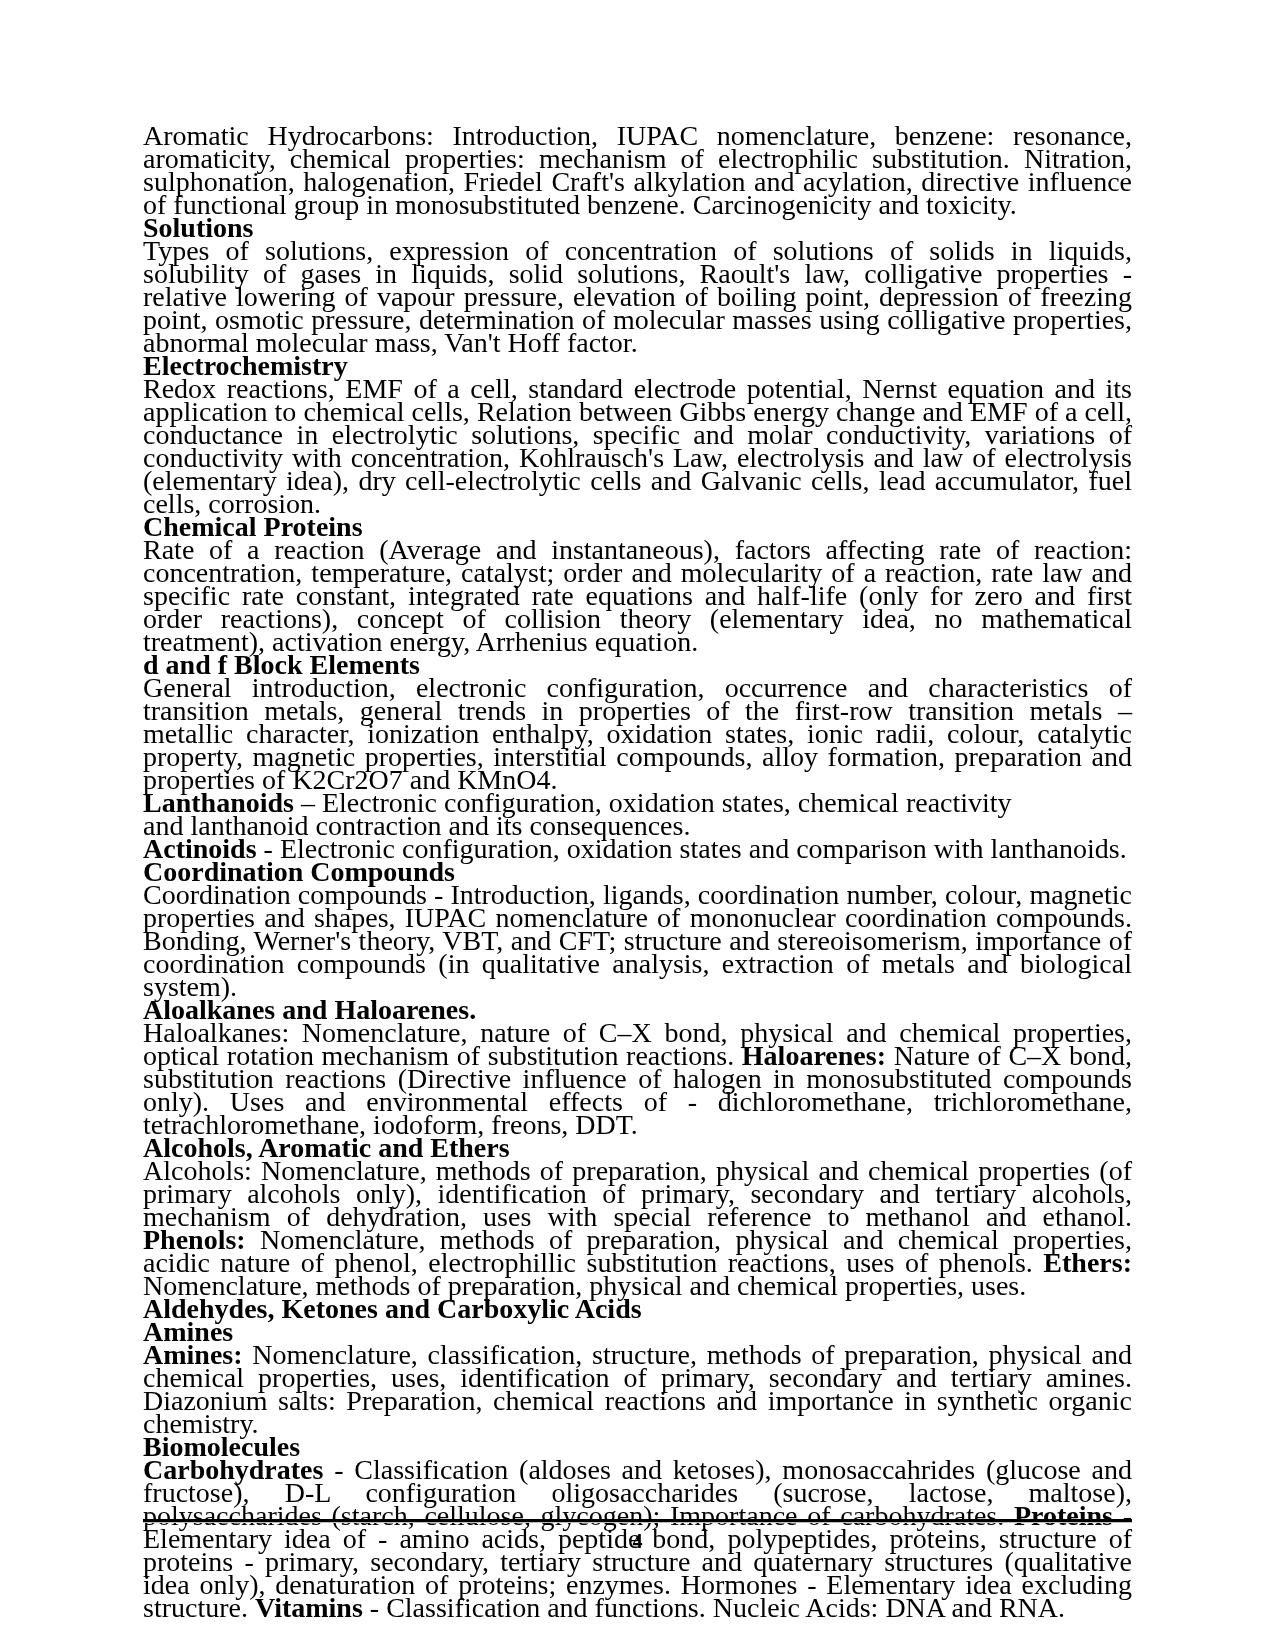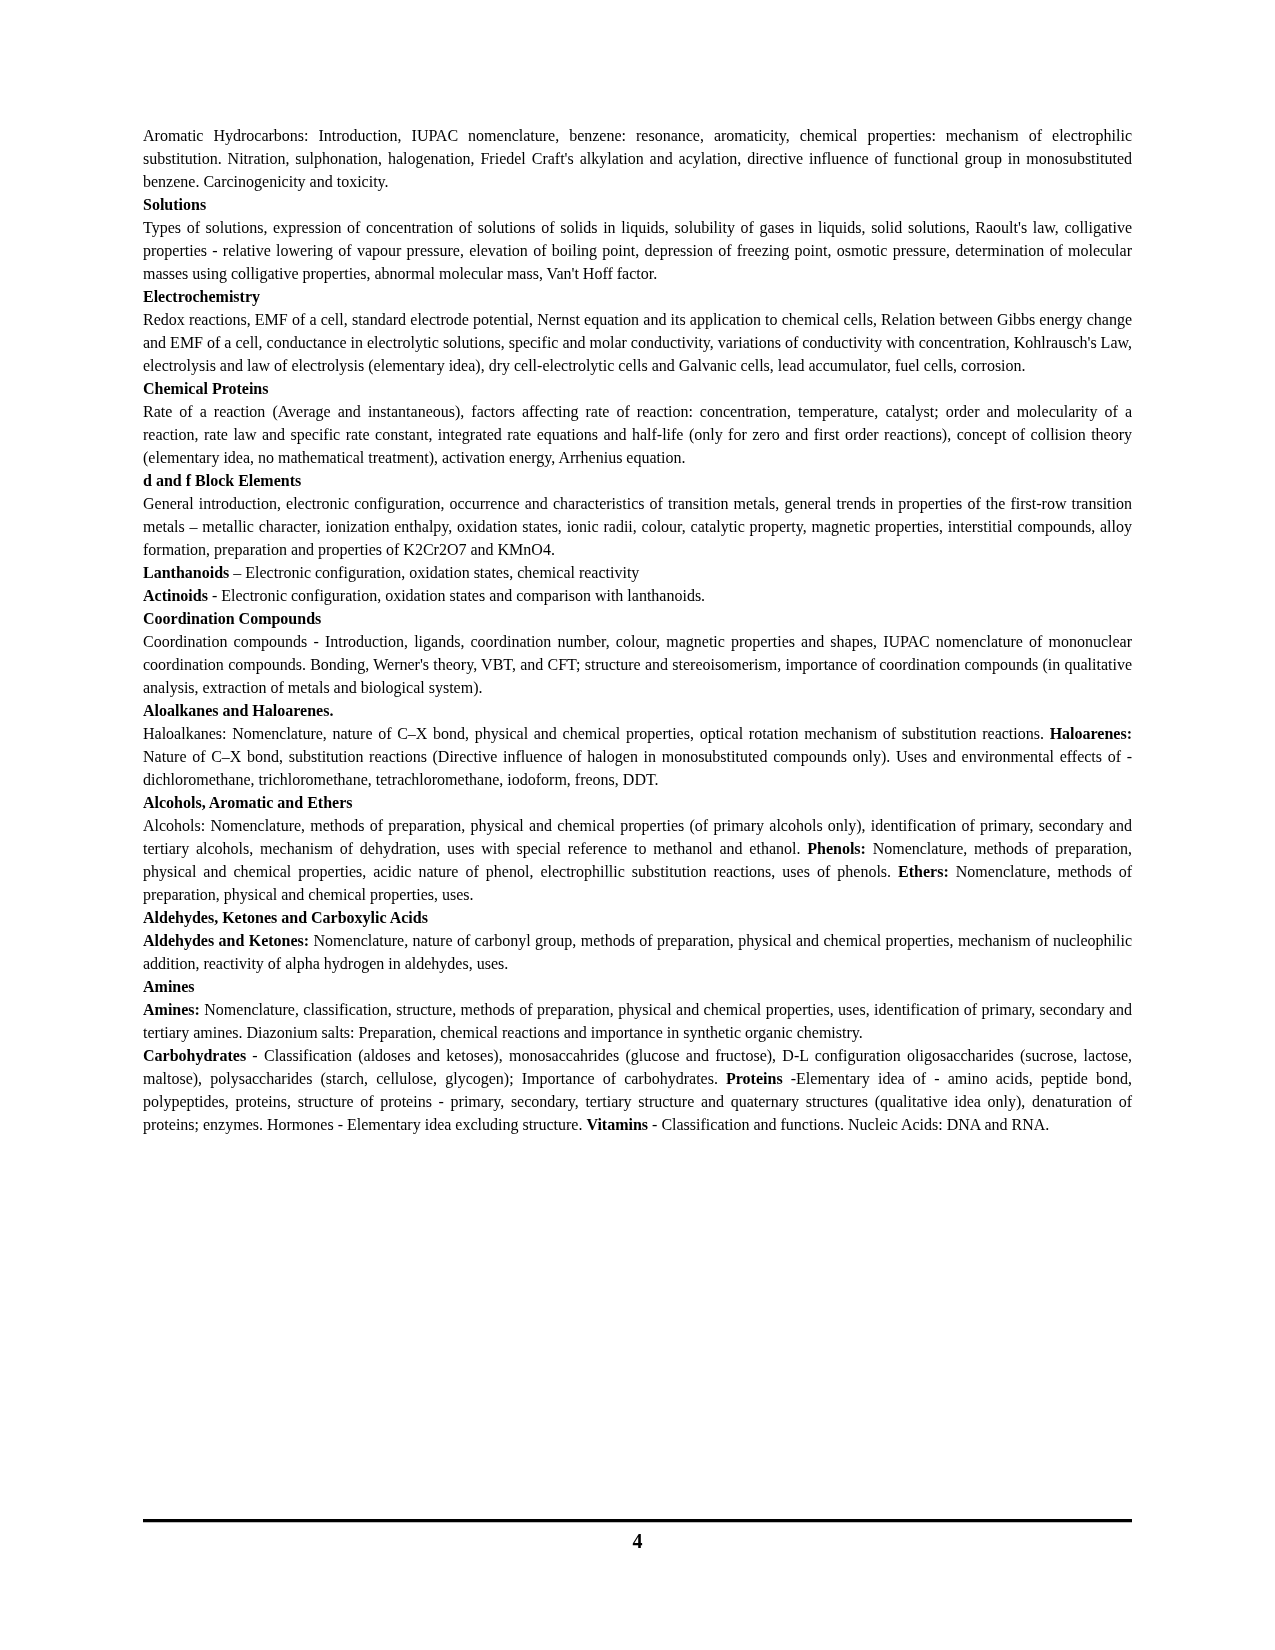--- a/index.html
+++ b/index.html
@@ -14,21 +14,21 @@
     position: relative;
     width: 1275px;
     height: 1650px;
     background: #ffffff;
     color: #000000;
     padding: 124px 143px 0 143px;
     overflow: hidden;
   }
   .content p {
     margin: 0;
-    font-size: 16px;
+    font-size: 28px;
     line-height: 23px;
     text-align: justify;
     text-justify: inter-word;
     color: #000000;
   }
   .content p.heading {
     font-weight: 700;
     text-align: left;
   }
   .run-bold { font-weight: 700; text-align: center; }
@@ -59,30 +59,31 @@
       <p><span>Aromatic Hydrocarbons: Introduction, IUPAC nomenclature, benzene: resonance, aromaticity, chemical properties: mechanism of electrophilic substitution. Nitration, sulphonation, halogenation, Friedel Craft's alkylation and acylation, directive influence of functional group in monosubstituted benzene. Carcinogenicity and toxicity.</span></p>
       <p class="heading"><span class="run-bold">Solutions</span></p>
       <p><span>Types of solutions, expression of concentration of solutions of solids in liquids, solubility of gases in liquids, solid solutions, Raoult's law, colligative properties - relative lowering of vapour pressure, elevation of boiling point, depression of freezing point, osmotic pressure, determination of molecular masses using colligative properties, abnormal molecular mass, Van't Hoff factor.</span></p>
       <p class="heading"><span class="run-bold">Electrochemistry</span></p>
       <p><span>Redox reactions, EMF of a cell, standard electrode potential, Nernst equation and its application to chemical cells, Relation between Gibbs energy change and EMF of a cell, conductance in electrolytic solutions, specific and molar conductivity, variations of conductivity with concentration, Kohlrausch's Law, electrolysis and law of electrolysis (elementary idea), dry cell-electrolytic cells and Galvanic cells, lead accumulator, fuel cells, corrosion.</span></p>
       <p class="heading"><span class="run-bold">Chemical Proteins</span></p>
       <p><span>Rate of a reaction (Average and instantaneous), factors affecting rate of reaction: concentration, temperature, catalyst; order and molecularity of a reaction, rate law and specific rate constant, integrated rate equations and half-life (only for zero and first order reactions), concept of collision theory (elementary idea, no mathematical treatment), activation energy, Arrhenius equation.</span></p>
       <p class="heading"><span class="run-bold">d and f Block Elements</span></p>
       <p><span>General introduction, electronic configuration, occurrence and characteristics of transition metals, general trends in properties of the first-row transition metals – metallic character, ionization enthalpy, oxidation states, ionic radii, colour, catalytic property, magnetic properties, interstitial compounds, alloy formation, preparation and properties of K2Cr2O7 and KMnO4.</span></p>
       <p><span class="run-bold">Lanthanoids</span><span> – Electronic configuration, oxidation states, chemical reactivity</span></p>
+      <p><span>and lanthanoid contraction and its consequences.</span></p>
       <p><span class="run-bold">Actinoids</span><span> - Electronic configuration, oxidation states and comparison with lanthanoids.</span></p>
       <p class="heading"><span class="run-bold">Coordination Compounds</span></p>
       <p><span>Coordination compounds - Introduction, ligands, coordination number, colour, magnetic properties and shapes, IUPAC nomenclature of mononuclear coordination compounds. Bonding, Werner's theory, VBT, and CFT; structure and stereoisomerism, importance of coordination compounds (in qualitative analysis, extraction of metals and biological system).</span></p>
       <p class="heading"><span class="run-bold">Aloalkanes and Haloarenes.</span></p>
       <p><span>Haloalkanes: Nomenclature, nature of C–X bond, physical and chemical properties, optical rotation mechanism of substitution reactions. </span><span class="run-bold">Haloarenes:</span><span> Nature of C–X bond, substitution reactions (Directive influence of halogen in monosubstituted compounds only). Uses and environmental effects of - dichloromethane, trichloromethane, tetrachloromethane, iodoform, freons, DDT.</span></p>
       <p class="heading"><span class="run-bold">Alcohols, Aromatic and Ethers</span></p>
       <p><span>Alcohols: Nomenclature, methods of preparation, physical and chemical properties (of primary alcohols only), identification of primary, secondary and tertiary alcohols, mechanism of dehydration, uses with special reference to methanol and ethanol. </span><span class="run-bold">Phenols:</span><span> Nomenclature, methods of preparation, physical and chemical properties, acidic nature of phenol, electrophillic substitution reactions, uses of phenols. </span><span class="run-bold">Ethers:</span><span> Nomenclature, methods of preparation, physical and chemical properties, uses.</span></p>
       <p class="heading"><span class="run-bold">Aldehydes, Ketones and Carboxylic Acids</span></p>
-      <p><span class="run-bold">Aldehydes and Ketones:</span><span> Nomenclature, nature of carbonyl group, methods of preparation, physical and chemical properties, mechanism of nucleophilic addition, reactivity of alpha hydrogen in aldehydes, uses.</span></p>
       <p class="heading"><span class="run-bold">Amines</span></p>
       <p><span class="run-bold">Amines:</span><span> Nomenclature, classification, structure, methods of preparation, physical and chemical properties, uses, identification of primary, secondary and tertiary amines. Diazonium salts: Preparation, chemical reactions and importance in synthetic organic chemistry.</span></p>
+      <p class="heading"><span class="run-bold">Biomolecules</span></p>
       <p><span class="run-bold">Carbohydrates</span><span> - Classification (aldoses and ketoses), monosaccahrides (glucose and fructose), D-L configuration oligosaccharides (sucrose, lactose, maltose), polysaccharides (starch, cellulose, glycogen); Importance of carbohydrates. </span><span class="run-bold">Proteins</span><span> -Elementary idea of - amino acids, peptide bond, polypeptides, proteins, structure of proteins - primary, secondary, tertiary structure and quaternary structures (qualitative idea only), denaturation of proteins; enzymes. Hormones - Elementary idea excluding structure. </span><span class="run-bold">Vitamins</span><span> - Classification and functions. Nucleic Acids: DNA and RNA.</span></p>
     </main>
   <footer class="footer">
     <div class="footer-rule"></div>
     <div class="page-number">4</div>
   </footer>
 </div>
 
 </body></html>

